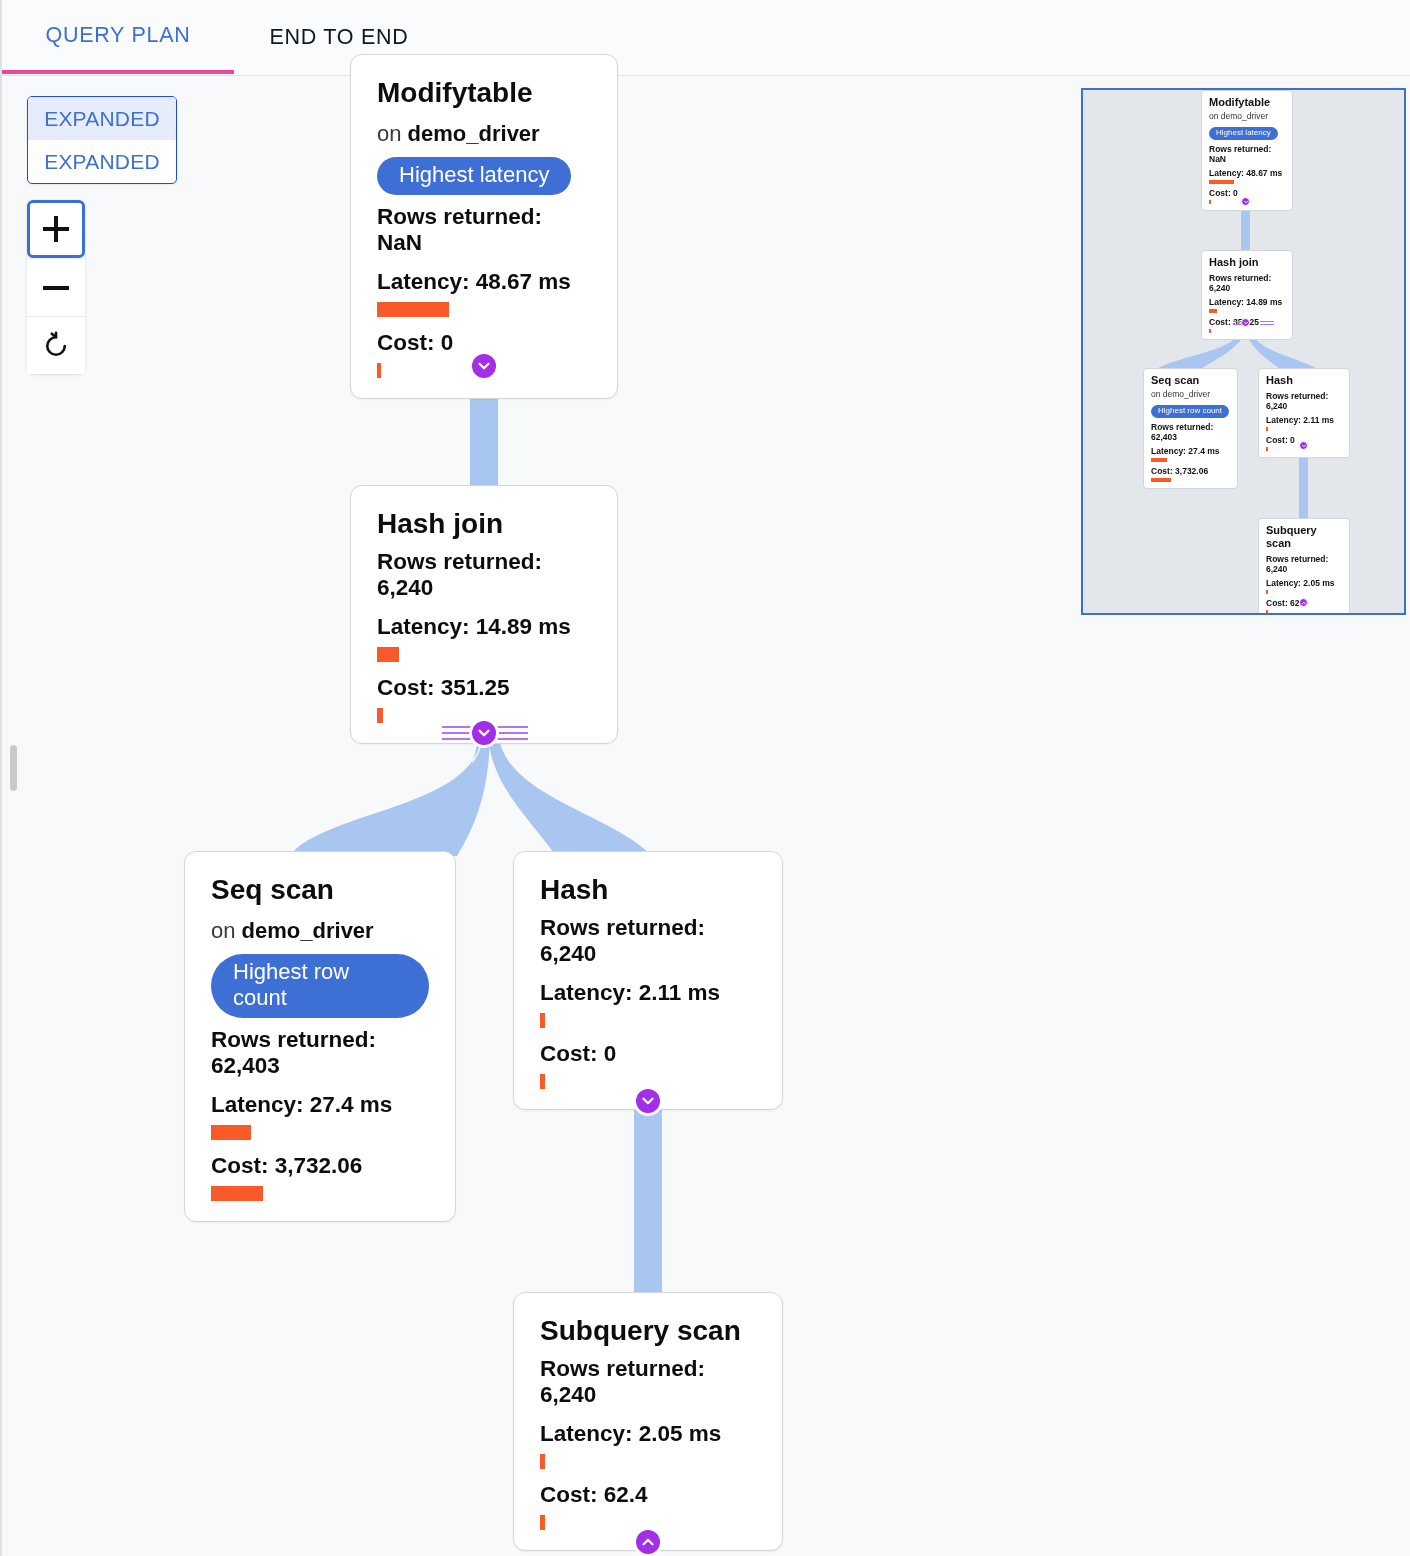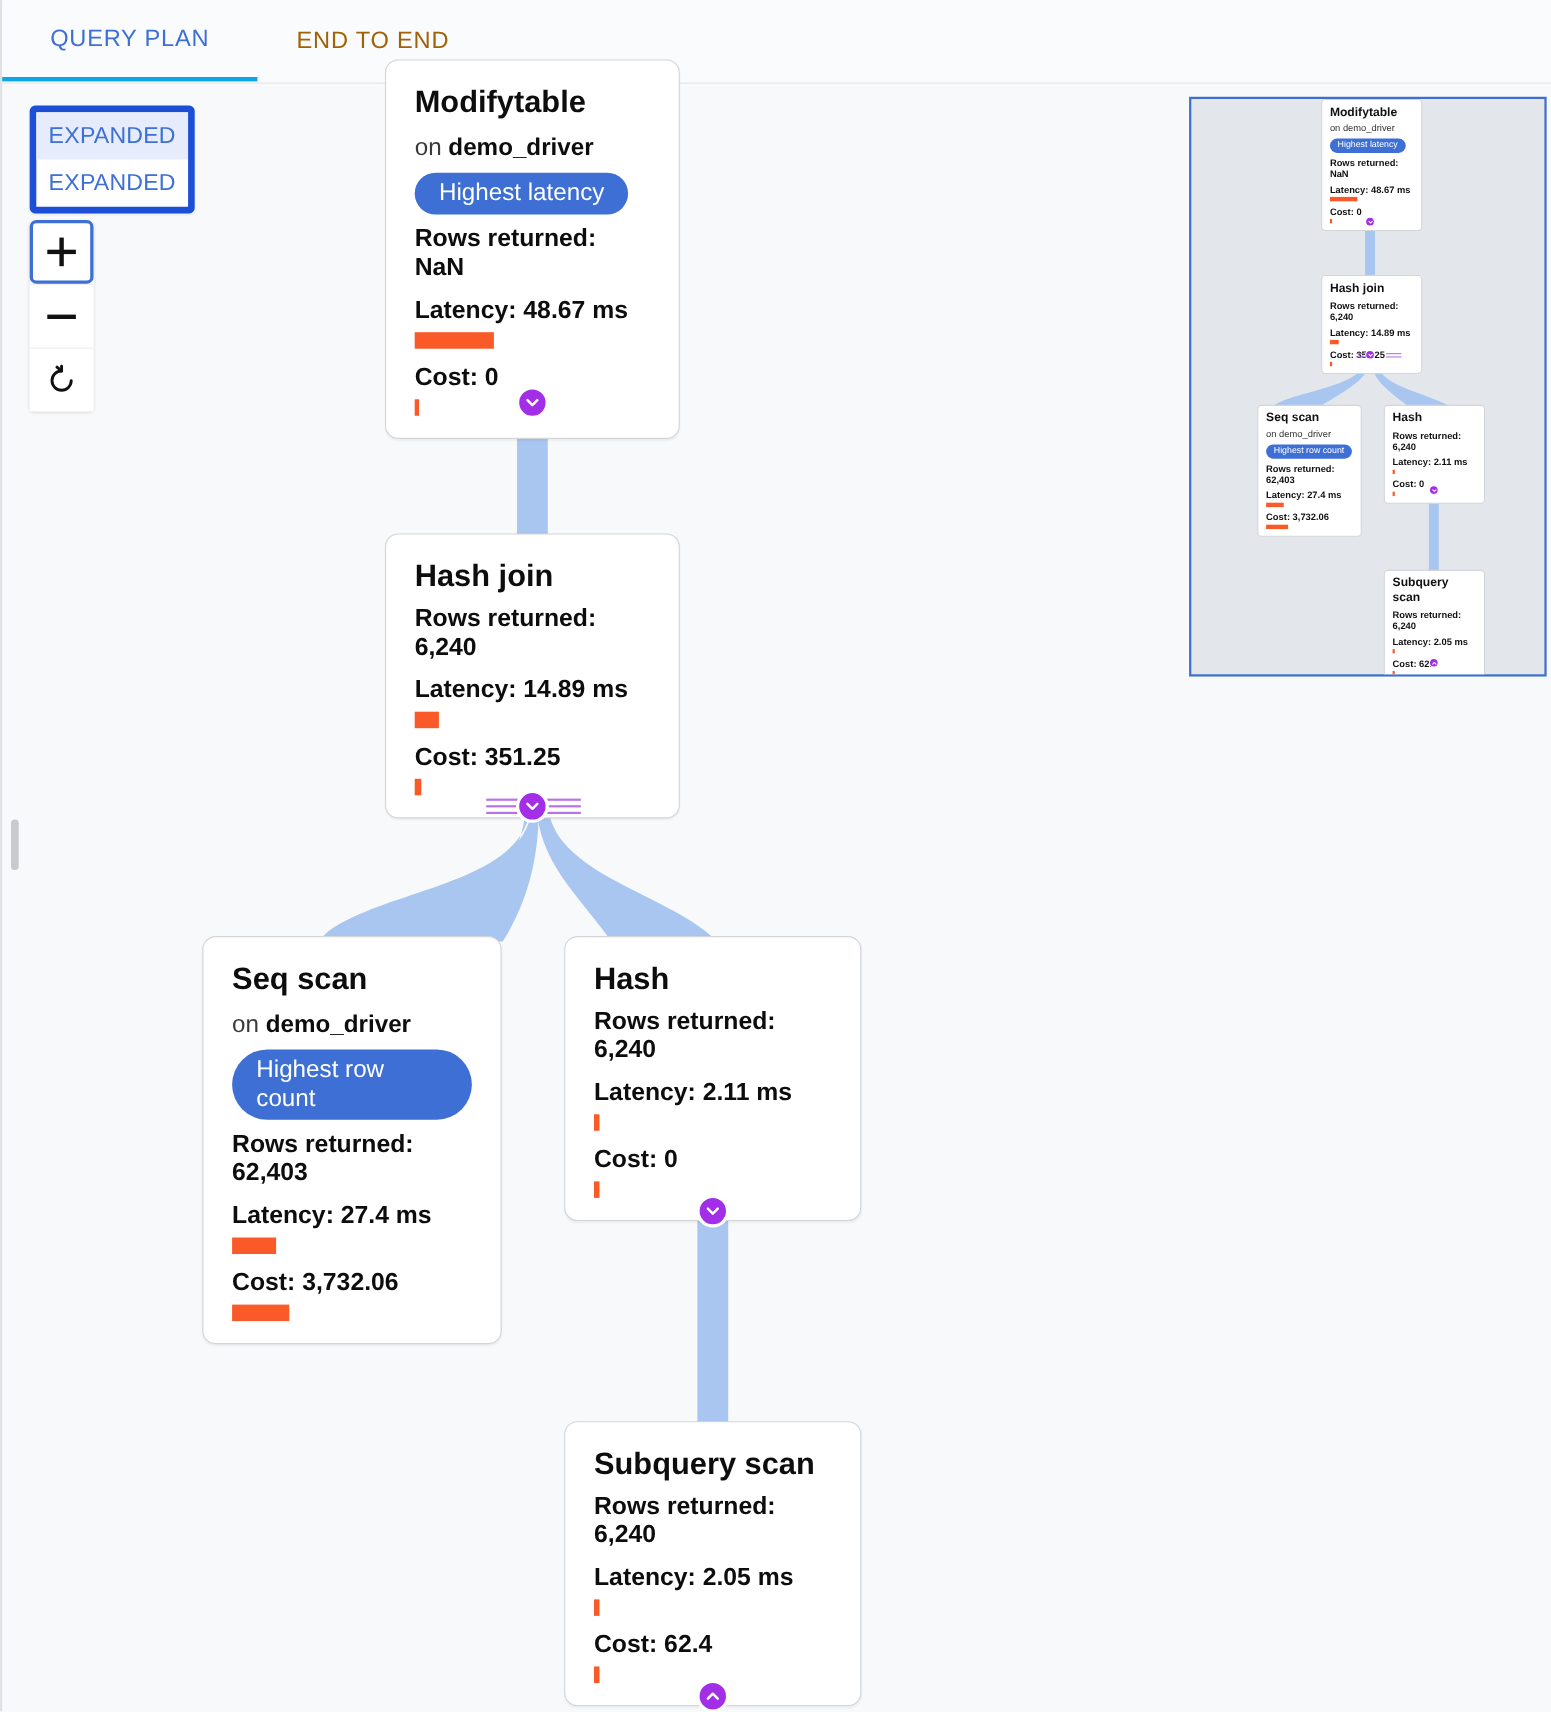--- a/index.html
+++ b/index.html
@@ -27,29 +27,29 @@
     display: flex; align-items: flex-start;
   }
   .tab {
     height: 74px;
     display: flex; align-items: center; justify-content: center;
     font-size: 21.5px; font-weight: 500; letter-spacing: .7px;
     cursor: pointer; user-select: none;
     background: transparent; border: none;
     font-family: "Liberation Sans", sans-serif;
   }
-  .tab.active { color: #3d6fd4; width: 232px; border-bottom: 4px solid #0ea5e9; }
-  .tab.inactive { color: #a16207; width: 210px; }
+  .tab.active { color: #3d6fd4; width: 232px; border-bottom: 4px solid #ec4899; }
+  .tab.inactive { color: #0f172a; width: 210px; }
 
   
   .mode-toggle {
     position: absolute; left: 25px; top: 96px;
     width: 150px;
     background: #ffffff;
-    border: 6px solid #1d4ed8;
+    border: 1px solid #1d4ed8;
     border-radius: 5px;
     box-shadow: 0 1px 2px rgba(0,0,0,.07);
     overflow: hidden;
   }
   .mode-opt {
     height: 43px; line-height: 43px;
     text-align: center;
     font-size: 21px; color: #3d6fd4;
     cursor: pointer; user-select: none;
     letter-spacing: .2px;

